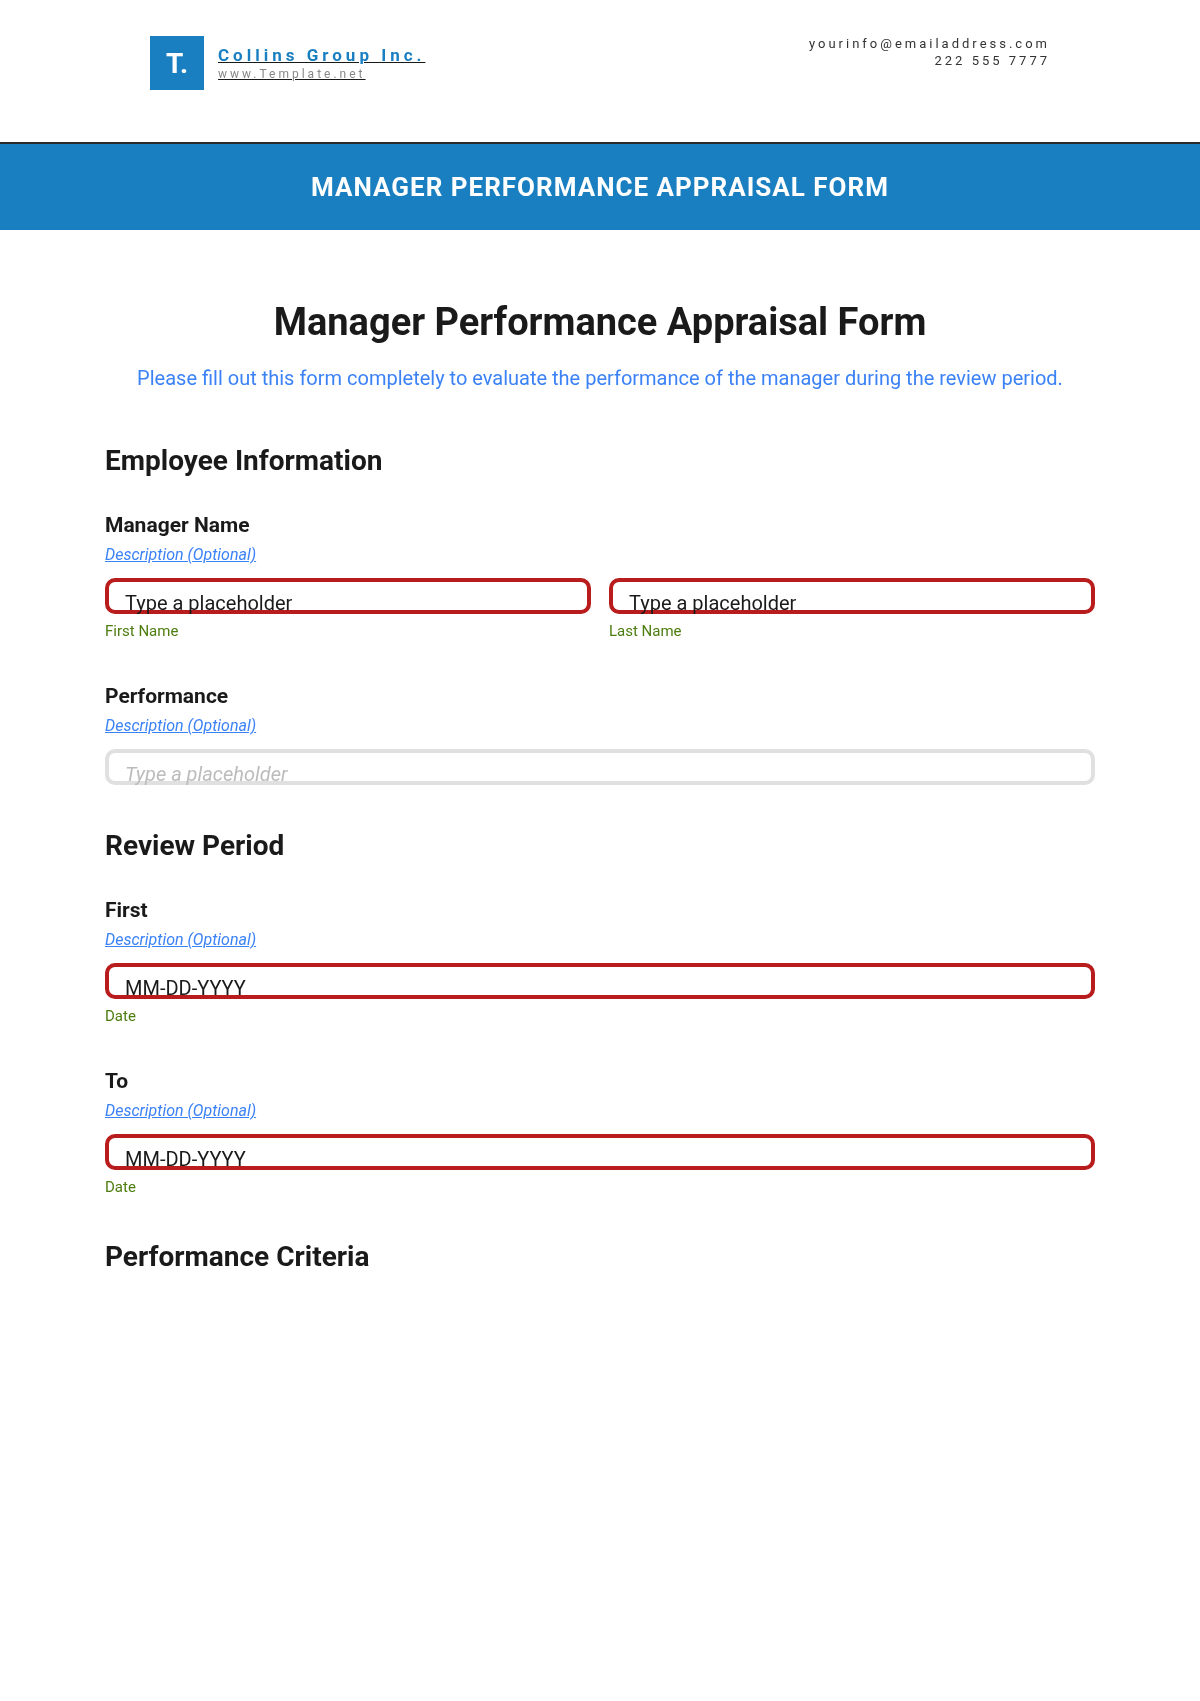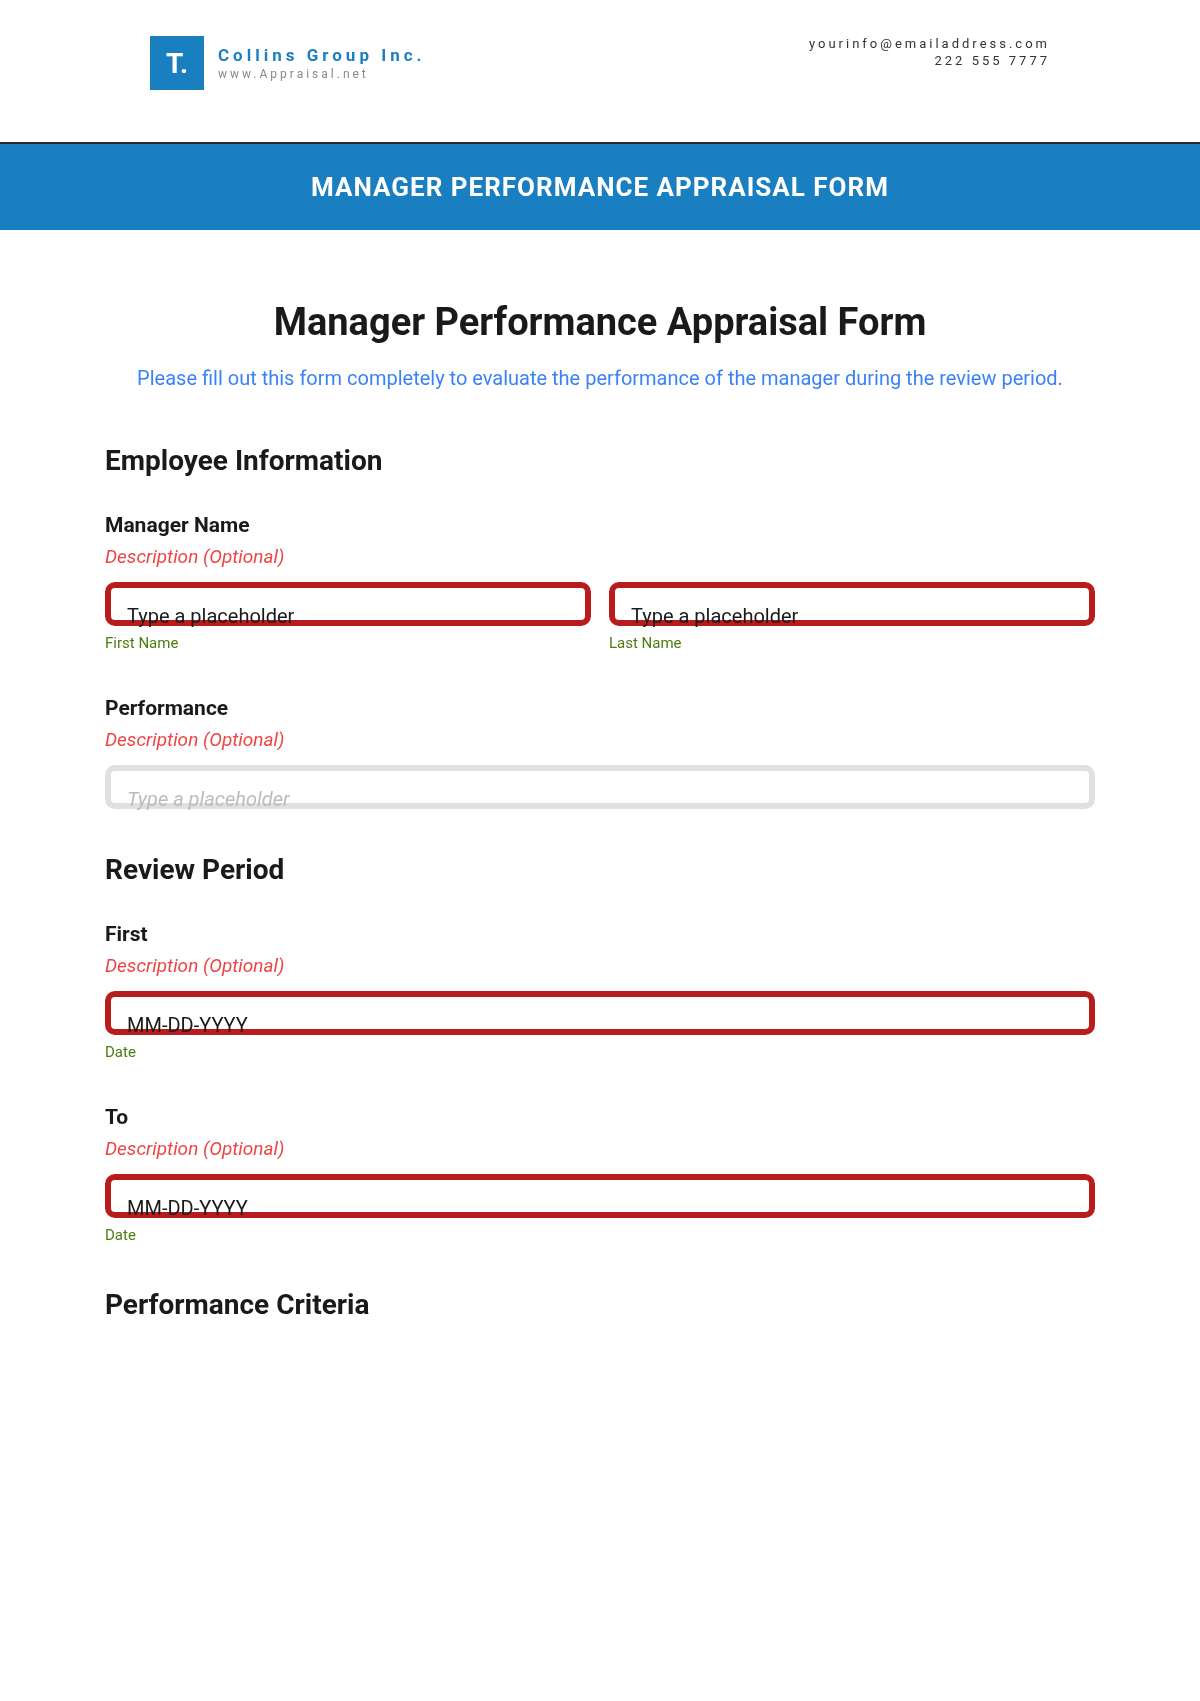--- a/index.html
+++ b/index.html
@@ -31,20 +31,21 @@
       display: flex;
       align-items: center;
       justify-content: center;
       color: #ffffff;
       font-weight: bold;
       font-size: 28px;
     }
     .company-info {
       display: flex;
       flex-direction: column;
+      text-decoration: underline;
     }
     .company-name {
       color: #1a7fc0;
       font-weight: 700;
       letter-spacing: 4px;
       font-size: 17px;
     }
     .company-url {
       color: #888888;
       letter-spacing: 3px;
@@ -104,37 +105,38 @@
       margin-bottom: 44px;
       margin-top: 16px;
     }
     .field-label {
       font-size: 21px;
       font-weight: 700;
       color: #1a1a1a;
       margin-bottom: 8px;
     }
     .field-desc {
-      font-size: 19px;
+      font-size: 16px;
       font-style: italic;
-      color: #ef4444;
+      color: #3b82f6;
       margin-bottom: 14px;
+      text-decoration: underline;
     }
     .input-row {
       display: flex;
       gap: 18px;
     }
     .input-col {
       flex: 1;
     }
     .text-input {
       width: 100%;
-      border: 6px solid #b91c1c;
+      border: 4px solid #b91c1c;
       border-radius: 10px;
-      padding: 16px 16px;
+      padding: 9px 16px;
       font-size: 20px;
       color: #1a1a1a;
       background: #ffffff;
       height: 36px;
     }
     .text-input.placeholder-style {
       border-color: #e0e0e0;
     }
     .sub-label {
       font-size: 15px;
@@ -157,21 +159,21 @@
 </head>
 <body>
 
 <div class="header">
   <div class="header-left">
     <div class="logo-box">
       <span>T.</span>
     </div>
     <div class="company-info">
       <div class="company-name">Collins Group Inc.</div>
-      <div class="company-url">www.Appraisal.net</div>
+      <div class="company-url">www.Template.net</div>
     </div>
   </div>
   <div class="header-right">
     <div class="contact-email">yourinfo@emailaddress.com</div>
     <div class="contact-phone">222 555 7777</div>
   </div>
 </div>
 
 <div class="divider-line"></div>
 

